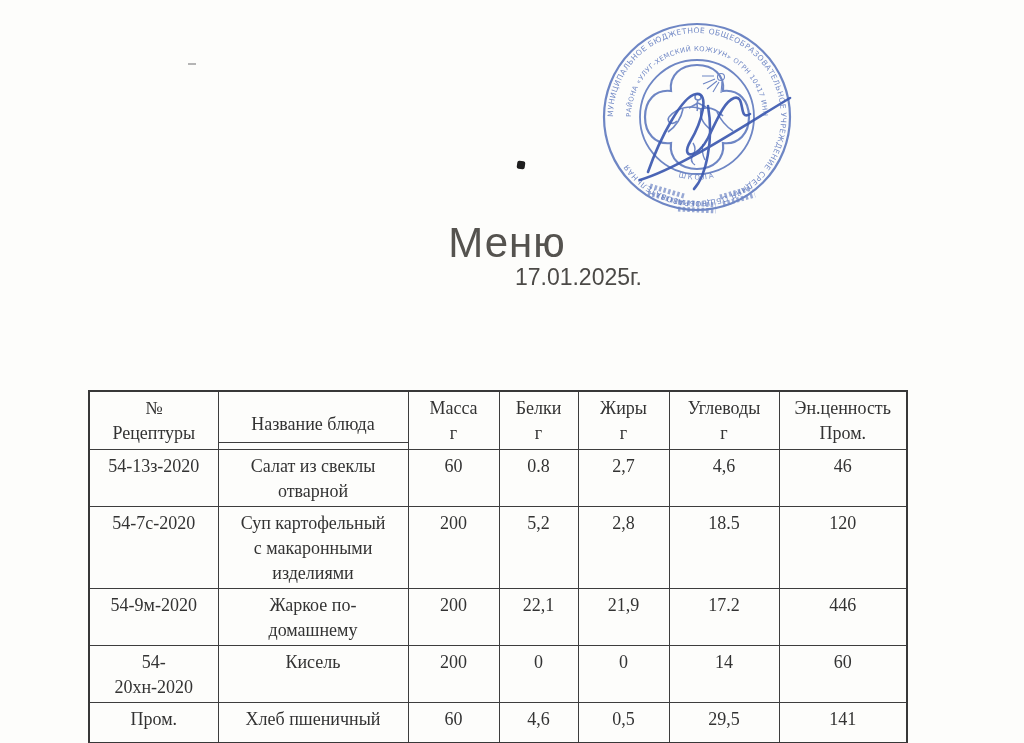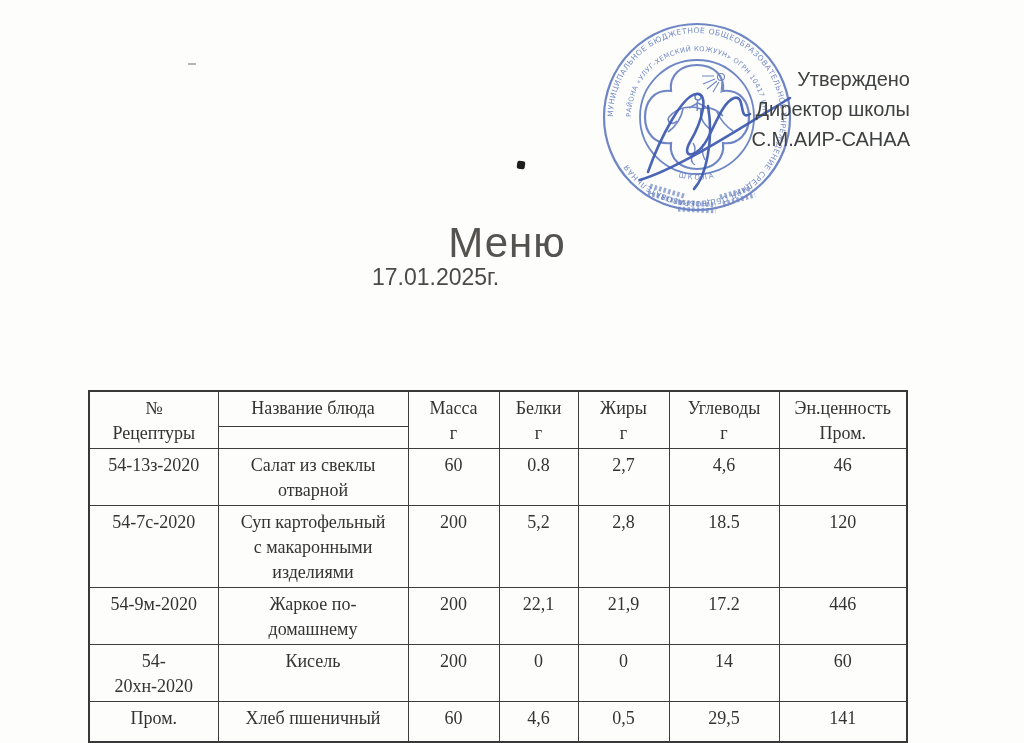--- a/index.html
+++ b/index.html
@@ -6,21 +6,21 @@
   .page{position:relative;width:1024px;height:743px;background:#fdfdfb;overflow:hidden;
         font-family:"Liberation Serif", serif;color:#343434;}
   
   .approval{position:absolute;top:64px;right:114px;text-align:right;
             font-family:"Liberation Sans", sans-serif;font-size:20px;line-height:30px;
             color:#3f4042;}
   
   .title{position:absolute;top:219px;left:372px;width:270px;text-align:center;
          font-family:"Liberation Sans", sans-serif;font-size:42px;letter-spacing:1px;
          color:#55534f;}
-  .date{position:absolute;top:264px;left:372px;width:270px;text-align:left;
+  .date{position:absolute;top:264px;left:372px;width:270px;text-align:right;
         font-family:"Liberation Sans", sans-serif;font-size:23px;color:#4c4a47;}
   
   .artifact-dash{position:absolute;left:188px;top:63px;width:8px;height:2px;
                  background:#8f8f8f;opacity:.65;}
   .artifact-dot{position:absolute;left:517px;top:161px;width:8px;height:8px;
                 background:#1e1e1e;border-radius:2px;transform:rotate(8deg);}
   
   .stamp-layer{position:absolute;left:560px;top:10px;width:400px;height:210px;}
   .stamp-layer svg{display:block;}
   .stamp-text{font-family:"DejaVu Sans", sans-serif;fill:#5b76bd;}
@@ -34,21 +34,21 @@
   table.menu thead tr{height:56px;}
   table.menu tbody tr:nth-child(1){height:53px;}
   table.menu tbody tr:nth-child(2){height:81px;padding-left:32px;}
   table.menu tbody tr:nth-child(3){height:53px;padding-left:9px;}
   table.menu tbody tr:nth-child(4){height:50px;}
   table.menu tbody tr:nth-child(5){height:40px;}
   table.menu td:nth-child(1){padding-left:13px;padding-right:13px;text-align:center;}
   table.menu td:nth-child(2){padding-left:21px;padding-right:21px;}
   th .hl1,th .hl2{display:block;}
   th.split .hl1{border-bottom:1px solid #3d3d3d;padding-bottom:5px;margin:-4px -6px 4px -6px;
-                padding-top:4px;}
+                padding-top:20px;}
   th.split{padding-top:0;}
 </style>
 </head>
 <body>
 
 <div class="page">
 
   <div class="artifact-dash"></div>
   <div class="artifact-dot"></div>
 
@@ -103,25 +103,20 @@
       </text>
 
       <g stroke="#3c59b0" stroke-width="2.6" fill="none" stroke-linecap="round" opacity="0.92">
         <path d="M88,162 C100,128 122,86 136,84 C150,82 142,112 130,132 C120,150 138,148 148,128 C158,108 164,92 174,88 C186,84 178,112 190,104"></path>
         <path d="M80,170 C120,158 180,118 230,88"></path>
         <path d="M148,96 C154,130 146,166 134,179"></path>
       </g>
     </svg>
   </div>
 
-  <div class="approval">
-    <div>Утверждено</div>
-    <div>Директор школы</div>
-    <div>С.М.АИР-САНАА</div>
-  </div>
 
   <div class="title">Меню</div>
   <div class="date">17.01.2025г.</div>
 
   <table class="menu">
     <colgroup>
       <col style="width:129px">
         <col style="width:190px">
         <col style="width:91px">
       <col style="width:79px">

